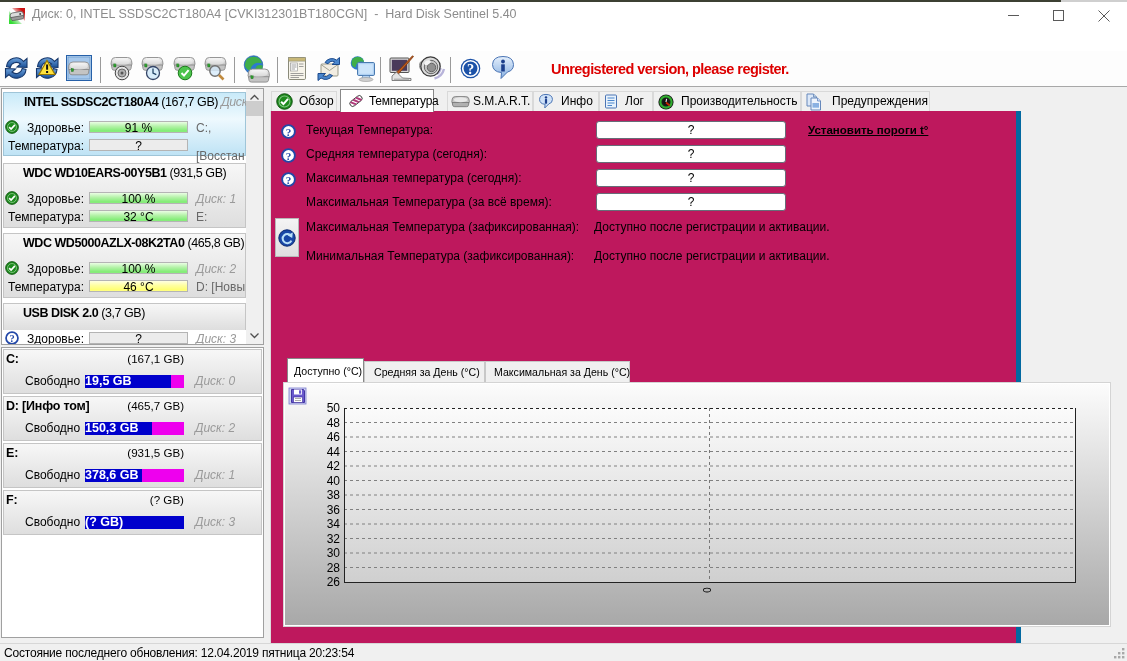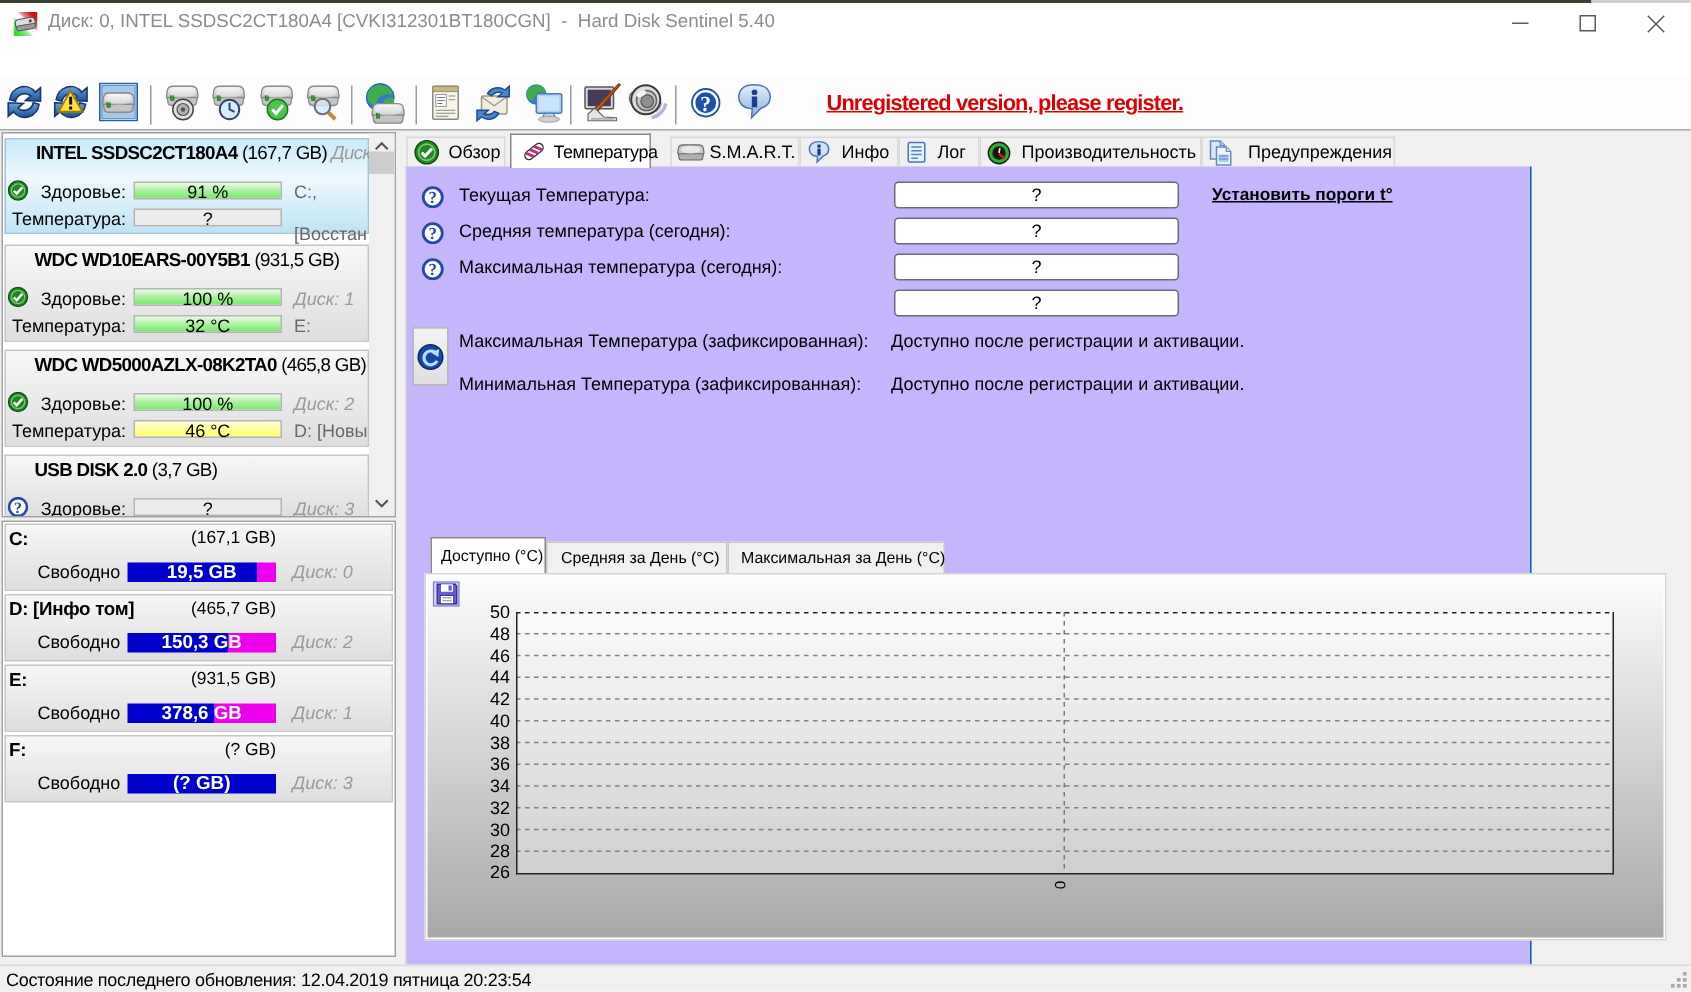--- a/index.html
+++ b/index.html
@@ -8,50 +8,50 @@
 #title-ico{position:absolute;left:9px;top:8px;width:16px;height:16px}
 #title-txt{position:absolute;left:32px;top:7px;font-size:12.5px;color:#8c8c8c;white-space:pre}
 .winbtn{position:absolute;top:0;width:45px;height:30px;color:#5a5a5a}
 
 #menubar{position:absolute;left:0;top:30px;width:1127px;height:21px;background:#f0f0f0;border-bottom:1px solid #dcdcdc;font-size:12px;color:#000}
 #menubar span{position:absolute;top:2px}
 
 #toolbar{position:absolute;left:0;top:51px;width:1127px;height:35px;background:#fdfdfd}
 .tsep{position:absolute;top:6px;width:1px;height:26px;background:#9a9a9a}
 .ticon{position:absolute;top:5px;width:25px;height:25px}
-#regtxt{position:absolute;left:551px;top:10px;font-size:14.5px;font-weight:bold;color:#dd0000;text-decoration:underline;letter-spacing:-0.55px}
+#regtxt{position:absolute;left:551px;top:10px;font-size:14.5px;font-weight:bold;color:#dd0000;letter-spacing:-0.55px}
 
 #leftTop{position:absolute;left:1px;top:88px;width:263px;height:257px;background:#fff;border:1px solid #a0a0a0;overflow:hidden}
 #leftBottom{position:absolute;left:1px;top:347px;width:263px;height:291px;background:#fff;border:1px solid #a0a0a0}
 .ditem{position:absolute;left:1px;width:243px;height:65px;border:1px solid #c5c5c5;background:linear-gradient(#f7f7f7,#dedede)}
 .ditem.sel{background:linear-gradient(#c9eaf9,#eef9fe 42%,#bfe3f5);border-color:#9fc5d8}
 .dtitle{position:absolute;top:2px;left:19px;font-size:12.5px;color:#000;white-space:nowrap;letter-spacing:-0.45px}
 .drow{position:absolute;left:0;width:100%;font-size:12px}
 .dico{position:absolute;left:1px;width:14px;height:14px}
 .dlab{position:absolute;right:161px;text-align:right;white-space:nowrap}
 .dbar{position:absolute;left:85px;width:99px;height:12px;border:1px solid #b4b4b4;text-align:center;font-size:12px;line-height:12px;white-space:nowrap}
 .bar-green{background:linear-gradient(#eafde4,#b2f2a6 45%,#7eec72 92%,#96ee8a)}
 .bar-yellow{background:linear-gradient(#ffffe2,#ffffa0 45%,#ffff6e 92%,#ffff9a)}
 .bar-gray{background:#ececec}
 .dright{position:absolute;left:192px;font-size:12px;color:#686868;white-space:nowrap;overflow:hidden;max-width:51px}
 .ditalic{position:absolute;left:192px;font-size:12px;color:#9a9a9a;font-style:italic;white-space:nowrap}
 
 .pitem{position:absolute;left:1px;width:259px;height:45px;border:1px solid #c5c5c5;background:linear-gradient(#f7f7f7,#dedede)}
 .ptitle{position:absolute;top:2px;left:2px;font-size:12.5px;font-weight:bold;color:#000;letter-spacing:-0.2px}
 .psize{position:absolute;top:2px;left:81px;width:99px;text-align:right;font-size:11.6px;color:#000}
 .pfree{position:absolute;top:24px;left:21px;font-size:12px;color:#000}
-.pbar{position:absolute;top:25px;left:81px;width:99px;height:13px;background:#0000cc;color:#fff;font-weight:bold;font-size:12.5px;text-align:center;line-height:13px}
+.pbar{position:absolute;top:25px;left:81px;width:99px;height:13px;background:#0000cc;color:#fff;font-weight:bold;font-size:12.5px;text-align:left;line-height:13px}
 .pdisk{position:absolute;top:24px;left:191px;font-size:12px;color:#9a9a9a;font-style:italic}
 
 #sb{position:absolute;left:244px;top:0px;width:17px;height:255px;background:#f0f0f0}
 
 .tab{position:absolute;top:91px;height:20px;background:#f0f0f0;border:1px solid #d9d9d9;border-bottom:none;font-size:12px;color:#000}
 .tab.sel{top:89px;height:23px;background:#fff;border:1px solid #888;border-bottom:none;z-index:5}
 .tab .tt{position:absolute;white-space:nowrap}
-#content{position:absolute;left:270px;top:111px;width:751px;height:532px;background:#c4b5fd;border-left:1px solid #dcdcdc;border-right:1px solid #0369a1}
+#content{position:absolute;left:270px;top:111px;width:751px;height:532px;background:#be185d;border-left:1px solid #dcdcdc;border-right:5px solid #0369a1}
 
 .qico{position:absolute;width:15px;height:15px}
 .rlab{position:absolute;left:35px;font-size:12px;color:#000;white-space:nowrap}
 .rbox{position:absolute;left:325px;width:190px;height:18px;border:1px solid #666d78;border-radius:3px;background:#fff;text-align:center;font-size:12px;line-height:17px}
 .rval{position:absolute;left:323px;font-size:12px;color:#000;white-space:nowrap}
 #setlink{position:absolute;left:537px;top:13px;font-size:11.5px;font-weight:bold;text-decoration:underline;color:#000}
 #bigbtn{position:absolute;left:4px;top:107px;width:24px;height:39px;background:linear-gradient(#f4f4f4,#dfdfdf);border:1px solid #b8b8b8}
 #notebox{position:absolute;left:6px;top:155px;width:833px;height:77px;border:1px solid #9a9a9a;background:#fff;font-size:12px;color:#000;padding:2px 4px}
 
 .ctab{position:absolute;height:22px;background:#f0f0f0;border:1px solid #c8c8c8;border-bottom:none;font-size:10.6px;color:#000}
@@ -297,21 +297,21 @@
           <span class="dlab">Здоровье:</span>
         </div>
       <div class="dbar bar-green" style="top:28px">100 %</div>
       <div class="ditalic" style="top:28px">Диск: 2</div>
       <div class="drow" style="top:46px">
           <span class="dlab">Температура:</span>
         </div>
       <div class="dbar bar-yellow" style="top:46px">46 °C</div>
       <div class="dright" style="top:46px">D: [Новы</div>
     </div>
-    <div class="ditem" style="top:214px;height:42px;border-bottom:none">
+    <div class="ditem" style="top:214px;height:27px;border-bottom:none">
       <div class="dtitle"><b>USB DISK 2.0</b> (3,7 GB)</div>
       <svg class="dico ic-q" style="top:27px" viewBox="0 0 16 16">
           <use href="#bq"></use>
         </svg>
       <div class="drow" style="top:28px">
           <span class="dlab">Здоровье:</span>
         </div>
       <div class="dbar bar-gray" style="top:28px">?</div>
       <div class="ditalic" style="top:28px">Диск: 3</div>
     </div>
@@ -434,20 +434,21 @@
     <svg class="qico" style="left:10px;top:37px" viewBox="0 0 16 16">
         <use href="#bq"></use>
       </svg>
     <span class="rlab" style="top:36px">Средняя температура (сегодня):</span>
     <div class="rbox" style="top:34px">?</div>
     <svg class="qico" style="left:10px;top:61px" viewBox="0 0 16 16">
         <use href="#bq"></use>
       </svg>
     <span class="rlab" style="top:60px">Максимальная температура (сегодня):</span>
     <div class="rbox" style="top:58px">?</div>
+    <span class="rlab" style="top:84px">Максимальная Температура (за всё время):</span>
     <div class="rbox" style="top:82px">?</div>
     <div id="bigbtn">
         <svg style="position:absolute;left:2px;top:10px;width:18px;height:18px" viewBox="0 0 18 18">
           <circle cx="9" cy="9" r="8.2" fill="#1847a6" stroke="#0a2a70"></circle>
           <path d="M13.2 7.2 A 4.6 4.6 0 1 0 13.4 11.6" fill="none" stroke="#b8e0f8" stroke-width="2.1"></path>
           <path d="M14.8 3.6 L14.2 9 L9.5 6.2 Z" fill="#b8e0f8"></path>
         </svg>
       </div>
     <span class="rlab" style="top:109px">Максимальная Температура (зафиксированная):</span>
     <span class="rval" style="top:109px">Доступно после регистрации и активации.</span>

